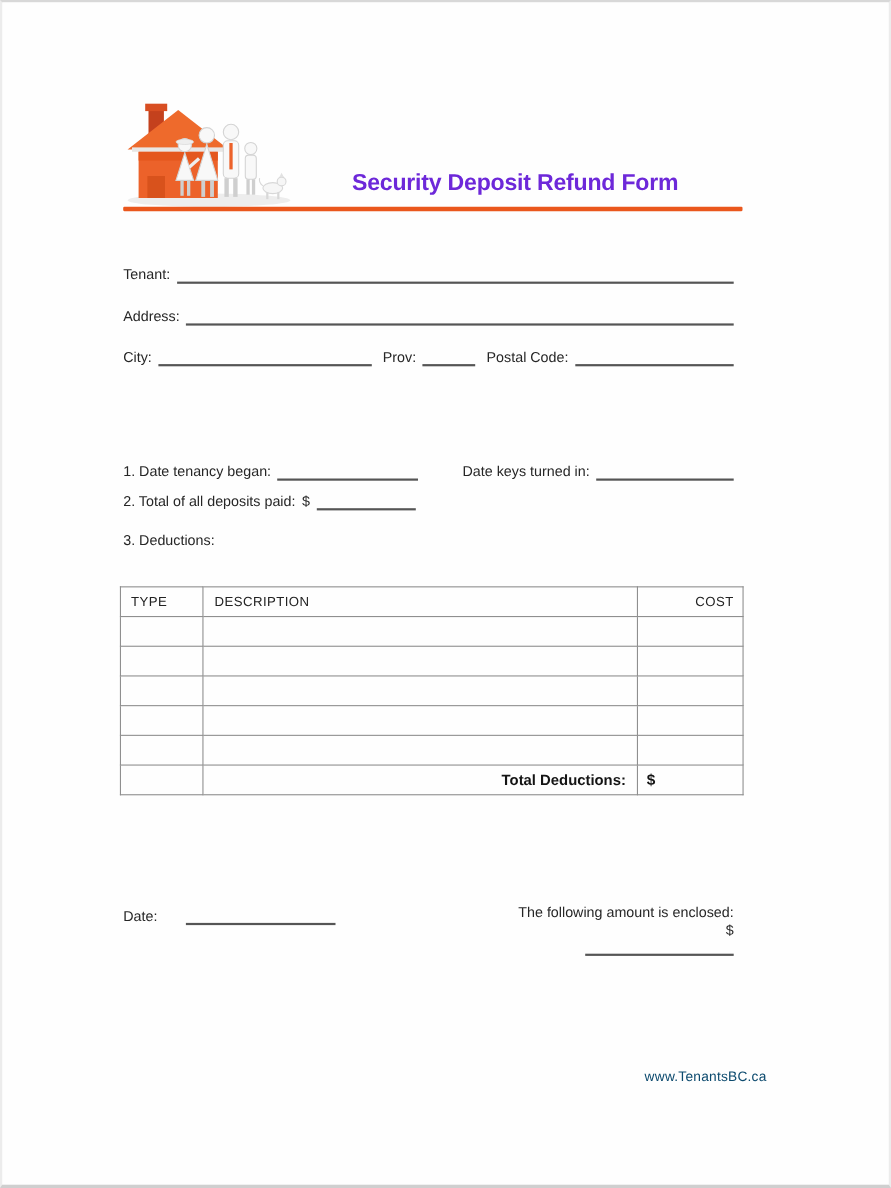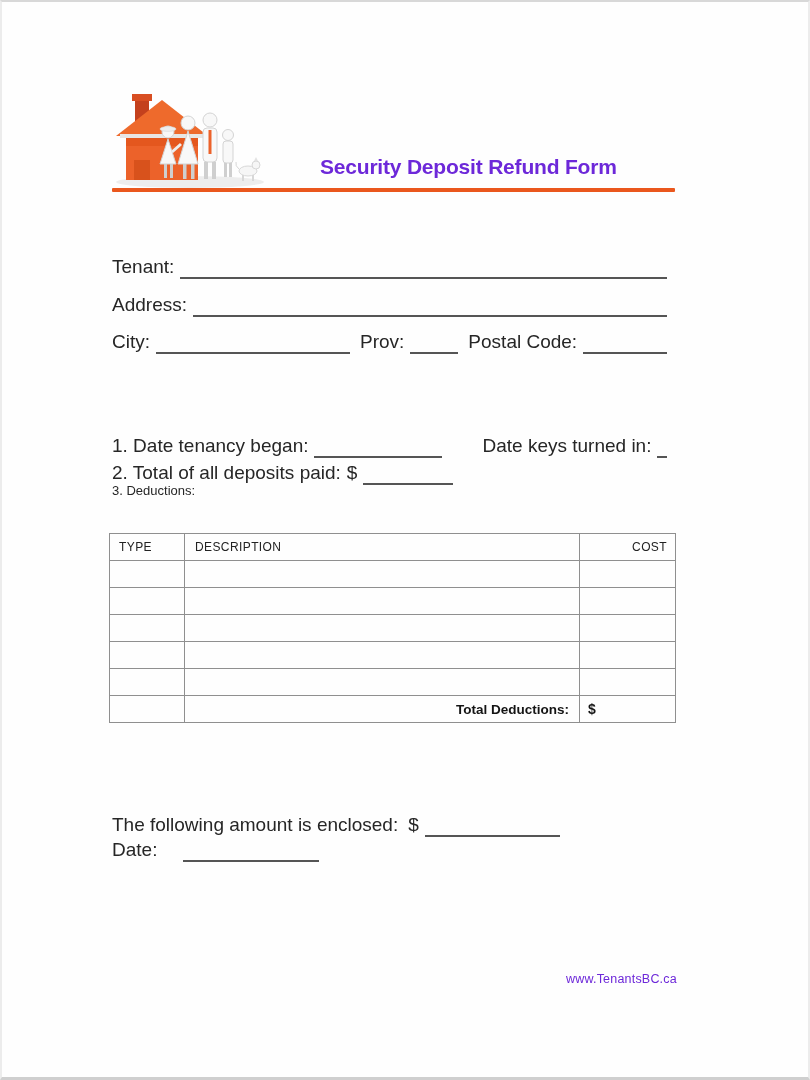--- a/index.html
+++ b/index.html
@@ -26,21 +26,21 @@
   }
   .rule {
     position:absolute; left:110px; top:186px; width:563px; height:4px;
     background:#ea571d; border-radius:1px;
   }
 
   
   .frow {
     position:absolute; left:110px; width:555px;
     display:flex; align-items:flex-end;
-    font-size:19px; color:#262626; white-space:nowrap;margin-top:14px;
+    font-size:13px; color:#262626; white-space:nowrap;
   }
   .lbl { padding-bottom:1px; }
   .fline {
     border-bottom:2px solid #555555;
     height:15px; display:inline-block;
   }
   .fline.flex { flex:1 1 auto; }
   .gap6 { width:6px; } .gap10 { width:10px; }
 
   .plain {
@@ -57,22 +57,22 @@
     border:1px solid #8f8f8f; height:27px; background:transparent;
   }
   th.c-type { width:75px; text-align:left; padding-left:9px; font-weight:400; letter-spacing:0.4px; }
   th.c-desc { width:395px; text-align:left; padding-left:10px; font-weight:400; letter-spacing:0.4px; }
   th.c-cost { width:96px; text-align:right; padding-right:8px; font-weight:400; letter-spacing:0.4px; }
   td.no-border { border:none; }
   td.total-label { text-align:right; padding-right:10px; font-weight:700; font-size:13.5px; color:#141414;padding-left:41px; }
   td.total-cost { text-align:left; padding-left:8px; font-weight:700; font-size:14px; color:#141414; }
 
   .footer {
-    position:absolute; left:564px; top:970px;
-    font-size:12.5px; color:#6d28d9; letter-spacing:0.2px;
+    position:absolute; left:584px; top:970px;
+    font-size:12.5px; color:#0c4a6e; letter-spacing:0.2px;
   }
 </style>
 </head>
 <body>
 
 <div class="page">
 
   <div class="logo">
     <svg width="162" height="95" viewBox="0 0 162 95">
       <ellipse cx="80" cy="88" rx="74" ry="6" fill="#ededed"></ellipse>
@@ -205,21 +205,21 @@
           <td></td>
         </tr>
         <tr>
         <td class="no-border"></td>
         <td class="total-label">Total Deductions:</td>
         <td class="total-cost">$</td>
       </tr>
     </tbody>
   </table>
 
-  <div class="frow" style="top:798px;">
+  <div class="frow" style="top:820px;flex-direction:column;">
     <span class="lbl">The following amount is enclosed:</span>
     <span class="gap10"></span>
     <span class="lbl">$</span>
     <span class="gap6"></span>
     <span class="fline" style="width:135px;"></span>
   </div>
 
   <div class="frow" style="top:823px;gap:10px;">
     <span class="lbl">Date:</span>
     <span class="gap6"></span>

